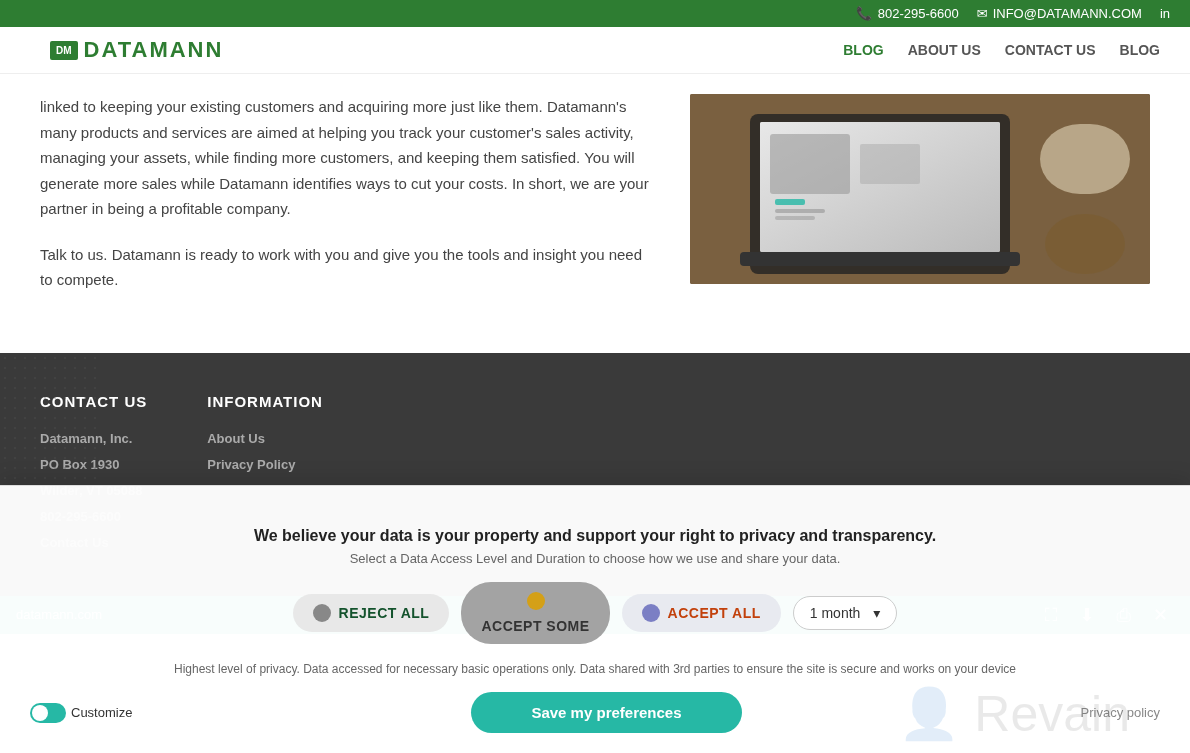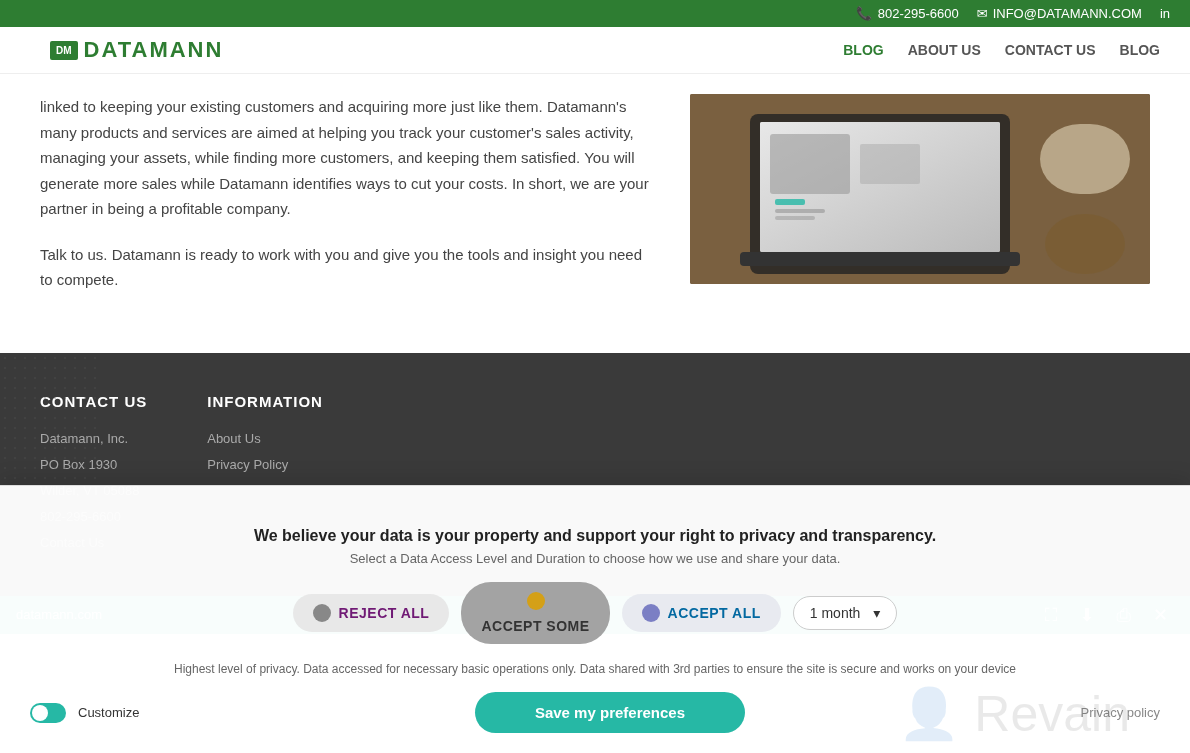--- a/index.html
+++ b/index.html
@@ -77,20 +77,21 @@
       font-weight: bold;
       margin-bottom: 16px;
       letter-spacing: 1px;
     }
     .footer-section p, .footer-section a {
       color: #aaa;
       font-size: 13px;
       line-height: 2;
       text-decoration: none;
       display: block;
+      font-weight: bold;
     }
     .footer-dots {
       position: absolute;
       left: 0; top: 0;
       width: 100px;
       height: 200px;
       background-image: radial-gradient(circle, #555 1px, transparent 1px);
       background-size: 10px 10px;
       opacity: 0.3;
     }
@@ -155,30 +156,30 @@
       padding: 10px 20px;
       border-radius: 30px;
       border: none;
       font-size: 14px;
       font-weight: bold;
       cursor: pointer;
       letter-spacing: 0.5px;
     }
     .btn-reject {
       background: #e8e8e8;
-      color: #701a75;
+      color: #14532d;
     }
     .btn-accept-some {
       background: #a3a3a3;
       color: #333;
       flex-direction: column;
     }
     .btn-accept-all {
       background: #e8eaf0;
-      color: #0369a1;
+      color: #c2410c;
     }
     .btn-icon {
       width: 18px;
       height: 18px;
       border-radius: 50%;
       display: inline-block;
     }
     .icon-grey { background: #888; }
     .icon-gold { background: #d4a017; }
     .icon-purple { background: #7b7fc4; }
@@ -204,21 +205,21 @@
     }
 
     .cookie-footer {
       display: flex;
       align-items: center;
       justify-content: space-between;
     }
     .customize-toggle {
       display: flex;
       align-items: center;
-      gap: 12px;
+      gap: 5px;
       cursor: pointer;
       font-size: 13px;
       color: #333;
     }
     .toggle-switch {
       width: 36px;
       height: 20px;
       background: #26b8a5;
       border-radius: 10px;
       position: relative;

